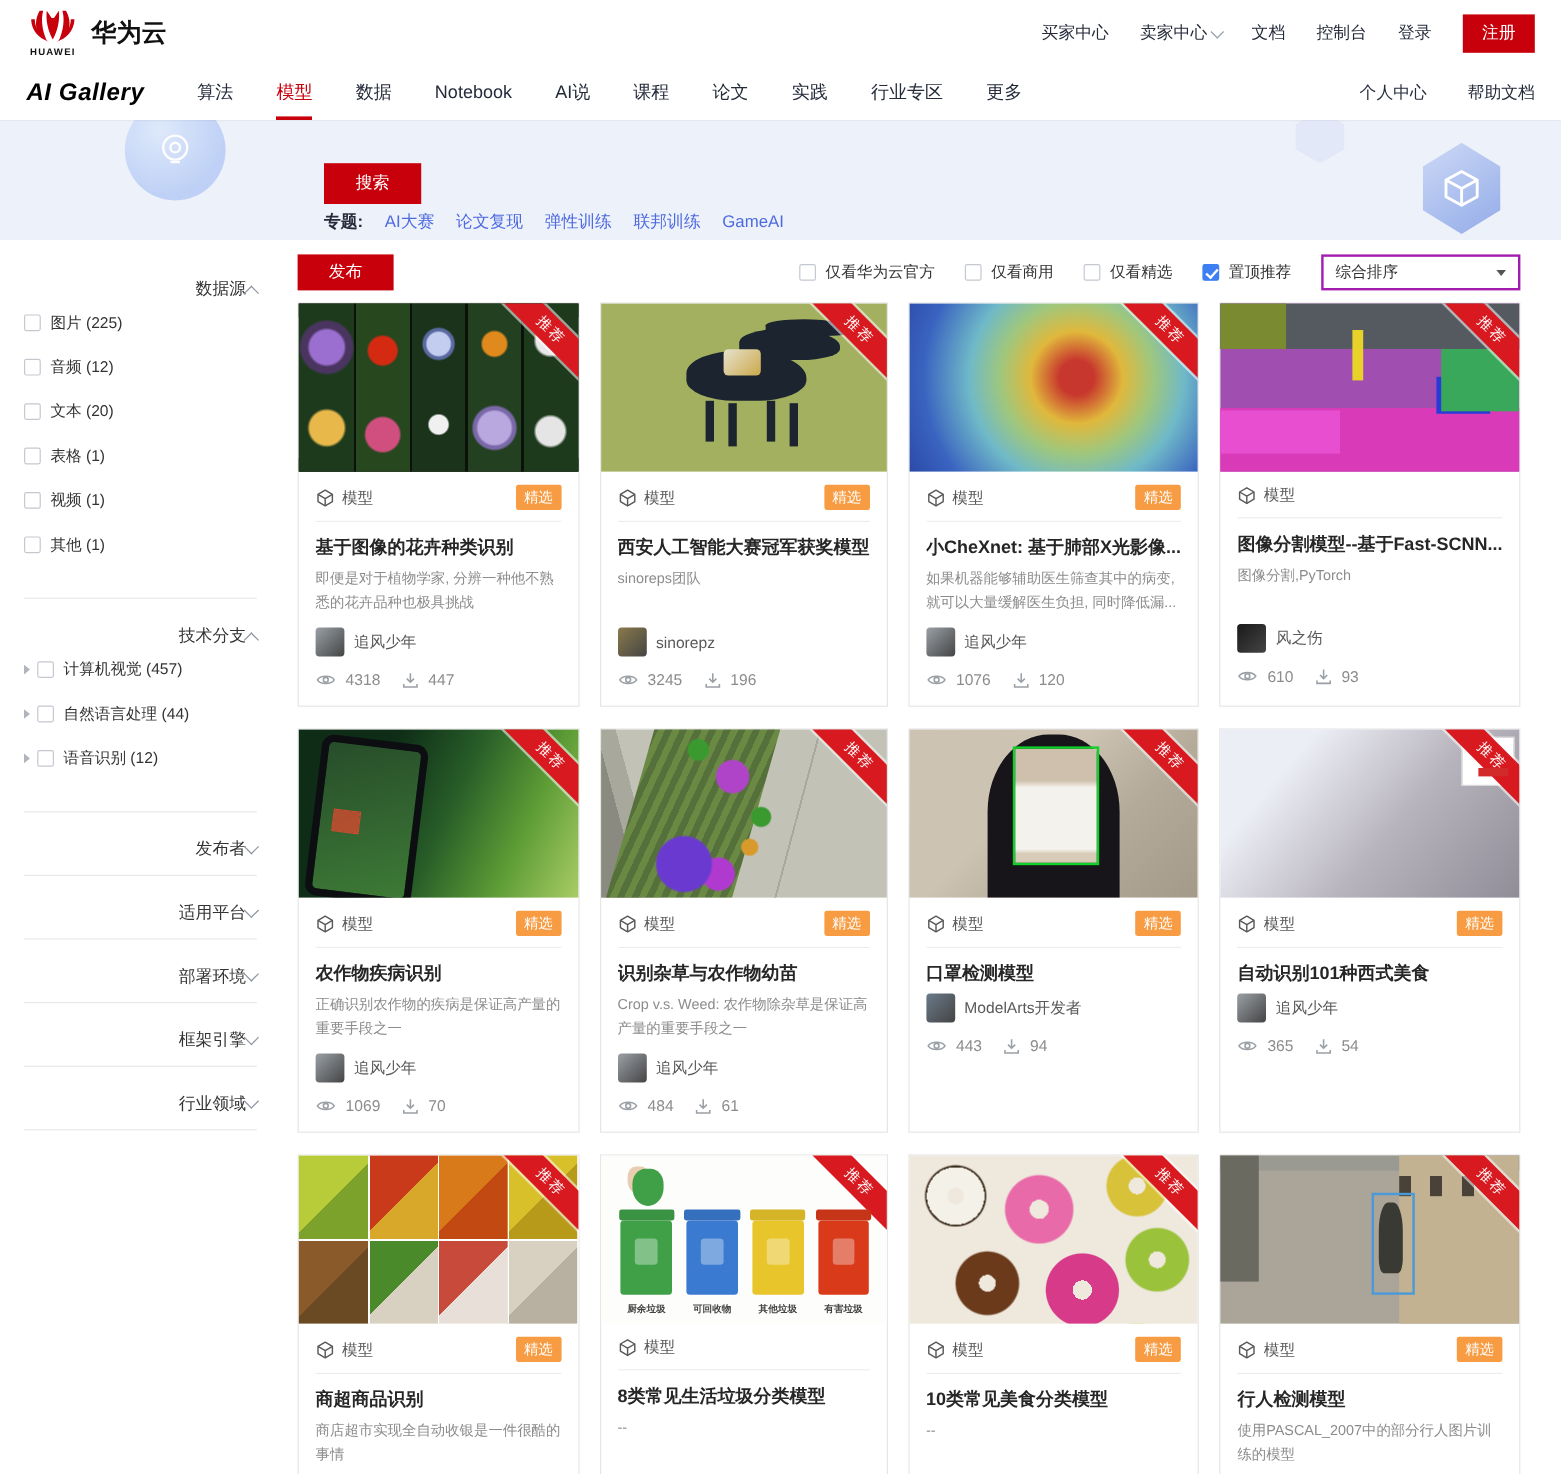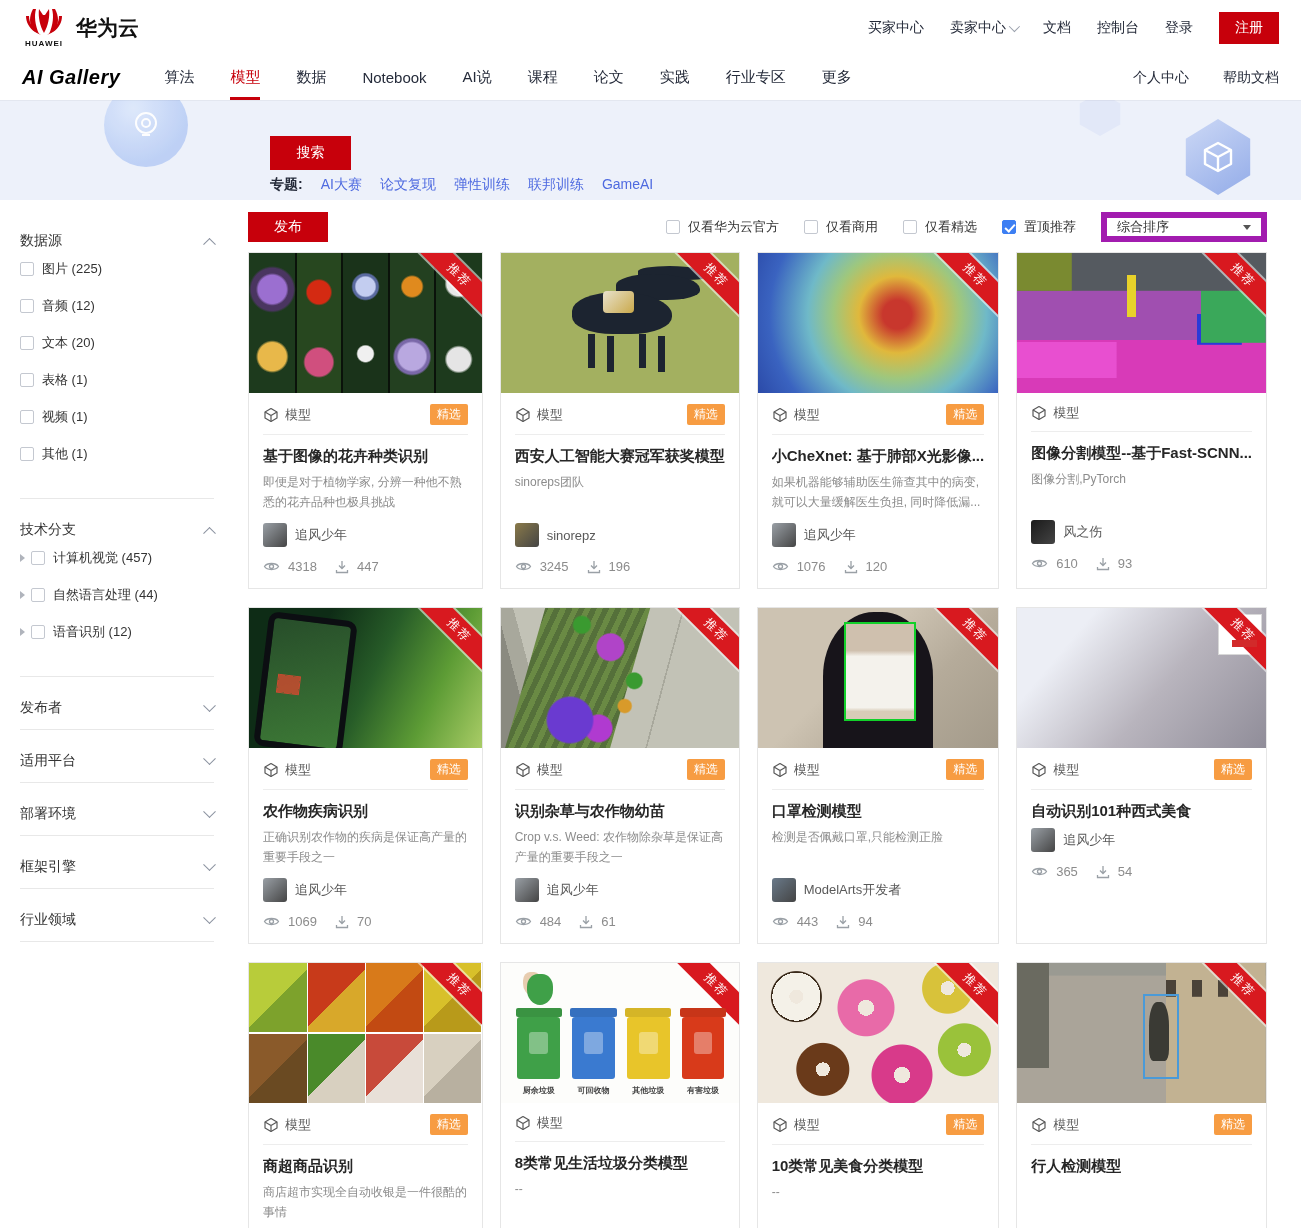--- a/index.html
+++ b/index.html
@@ -39,37 +39,37 @@
   .topics-label{font-weight:bold;color:#252b3a;}
   .topic-link{color:#4e6ae0;cursor:pointer;text-decoration:none;}
 
   
   .layout{display:flex;padding:0 34px 24px 20px;background:#fff;}
   .sidebar{width:194px;margin-right:34px;padding-top:10px;}
   .main{flex:1;min-width:0;}
 
   
   .side-section{padding:16px 0 6px;border-bottom:1px solid #e8e8e8;}
-  .side-title{display:flex;align-items:center;justify-content:space-between;font-size:14px;color:#333;cursor:pointer;padding:6px 0;}
+  .side-title{display:flex;align-items:center;justify-content:flex-end;font-size:14px;color:#333;cursor:pointer;padding:6px 0;}
   .chev{width:9px;height:9px;border-right:1px solid #8c93a0;border-bottom:1px solid #8c93a0;display:inline-block;}
   .chev.up{transform:rotate(-135deg) translate(-2px,-2px);}
   .chev.down{transform:rotate(45deg) translate(-2px,-2px);}
   .side-items{padding:4px 0 10px;}
   .side-item{display:flex;align-items:center;margin:0 0 19px;font-size:13px;color:#333;}
   .tri{width:0;height:0;border-left:5px solid #b0b4bc;border-top:4px solid transparent;border-bottom:4px solid transparent;margin-right:6px;cursor:pointer;}
   .cbx{width:14px;height:14px;border:1px solid #c4c8d0;border-radius:2px;background:#fff;margin-right:8px;flex:none;cursor:pointer;position:relative;}
   .cbx.checked{background:#3d7ff3;border-color:#3d7ff3;}
   .cbx.checked::after{content:"";position:absolute;left:4px;top:1px;width:4px;height:8px;border-right:2px solid #fff;border-bottom:2px solid #fff;transform:rotate(42deg);}
 
   
   .toolbar{display:flex;align-items:center;margin:12px 0 10px;}
   .publish-btn{width:80px;height:30px;background:#c7000b;color:#fff;border:none;font-size:14px;cursor:pointer;}
   .toolbar-right{margin-left:auto;display:flex;align-items:center;gap:25px;}
   .filter{display:flex;align-items:center;font-size:13px;color:#333;cursor:pointer;}
-  .sort-select{width:166px;height:30px;border:6px solid #a21caf;display:flex;align-items:center;justify-content:space-between;padding:0 10px;font-size:13px;color:#333;cursor:pointer;background:#fff;}
+  .sort-select{width:166px;height:30px;border:2px solid #a21caf;display:flex;align-items:center;justify-content:space-between;padding:0 10px;font-size:13px;color:#333;cursor:pointer;background:#fff;}
   .sort-caret{width:0;height:0;border-top:5px solid #555;border-left:4px solid transparent;border-right:4px solid transparent;}
 
   
   .grid{display:grid;grid-template-columns:repeat(4,1fr);gap:18px 17px;}
   .card{background:#fff;border:1px solid #e6e6e6;cursor:pointer;}
   .thumb{height:140px;position:relative;overflow:hidden;}
   .ribbon{position:absolute;top:11px;right:-27px;transform:rotate(45deg);background:#d8191f;color:#fff;font-size:12px;width:100px;text-align:center;padding:3px 0;letter-spacing:2px;box-shadow:0 0 0 2px rgba(255,255,255,.55);}
   .card-body{padding:11px 14px 14px;}
   .card-head{display:flex;align-items:center;border-bottom:1px solid #ededed;padding-bottom:9px;}
   .type-label{font-size:13px;color:#595959;margin-left:6px;}
@@ -607,21 +607,20 @@
         <span class="icon">
           <svg width="16" height="16" viewBox="0 0 16 16" fill="none" stroke="#595959" stroke-width="1.2" stroke-linejoin="round">
             <path d="M8 1.5 L14 5 L14 11 L8 14.5 L2 11 L2 5 Z"></path>
                   <path d="M2 5 L8 8.5 L14 5 M8 8.5 L8 14.5"></path>
           </svg>
         </span>
         <span class="type-label">模型</span>
         <span class="badge">精选</span>
       </div>
       <h3 class="card-title">口罩检测模型</h3>
-      <p class="card-desc">检测是否佩戴口罩,只能检测正脸</p>
       <div class="card-author">
         <span class="avatar" style="background: linear-gradient(135deg, rgb(106, 122, 138), rgb(68, 68, 68));"></span>
         <span class="author-name">ModelArts开发者</span>
       </div>
       <div class="card-stats">
         <span class="icon">
           <svg width="17" height="13" viewBox="0 0 17 13" fill="none" stroke="#9aa0a6" stroke-width="1.3">
             <path d="M1.5 6.5 C4 2.5 13 2.5 15.5 6.5 C13 10.5 4 10.5 1.5 6.5 Z"></path>
                   <circle cx="8.5" cy="6.5" r="2"></circle>
           </svg>
@@ -750,18 +749,19 @@
         <span class="icon">
           <svg width="16" height="16" viewBox="0 0 16 16" fill="none" stroke="#595959" stroke-width="1.2" stroke-linejoin="round">
             <path d="M8 1.5 L14 5 L14 11 L8 14.5 L2 11 L2 5 Z"></path>
                   <path d="M2 5 L8 8.5 L14 5 M8 8.5 L8 14.5"></path>
           </svg>
         </span>
         <span class="type-label">模型</span>
         <span class="badge">精选</span>
       </div>
       <h3 class="card-title">行人检测模型</h3>
+      <p class="card-desc">使用PASCAL_2007中的部分行人图片训练的模型</p>
 
     </div>
   </article>
       </div>
   </main>
 </div>
 
 </body></html>

